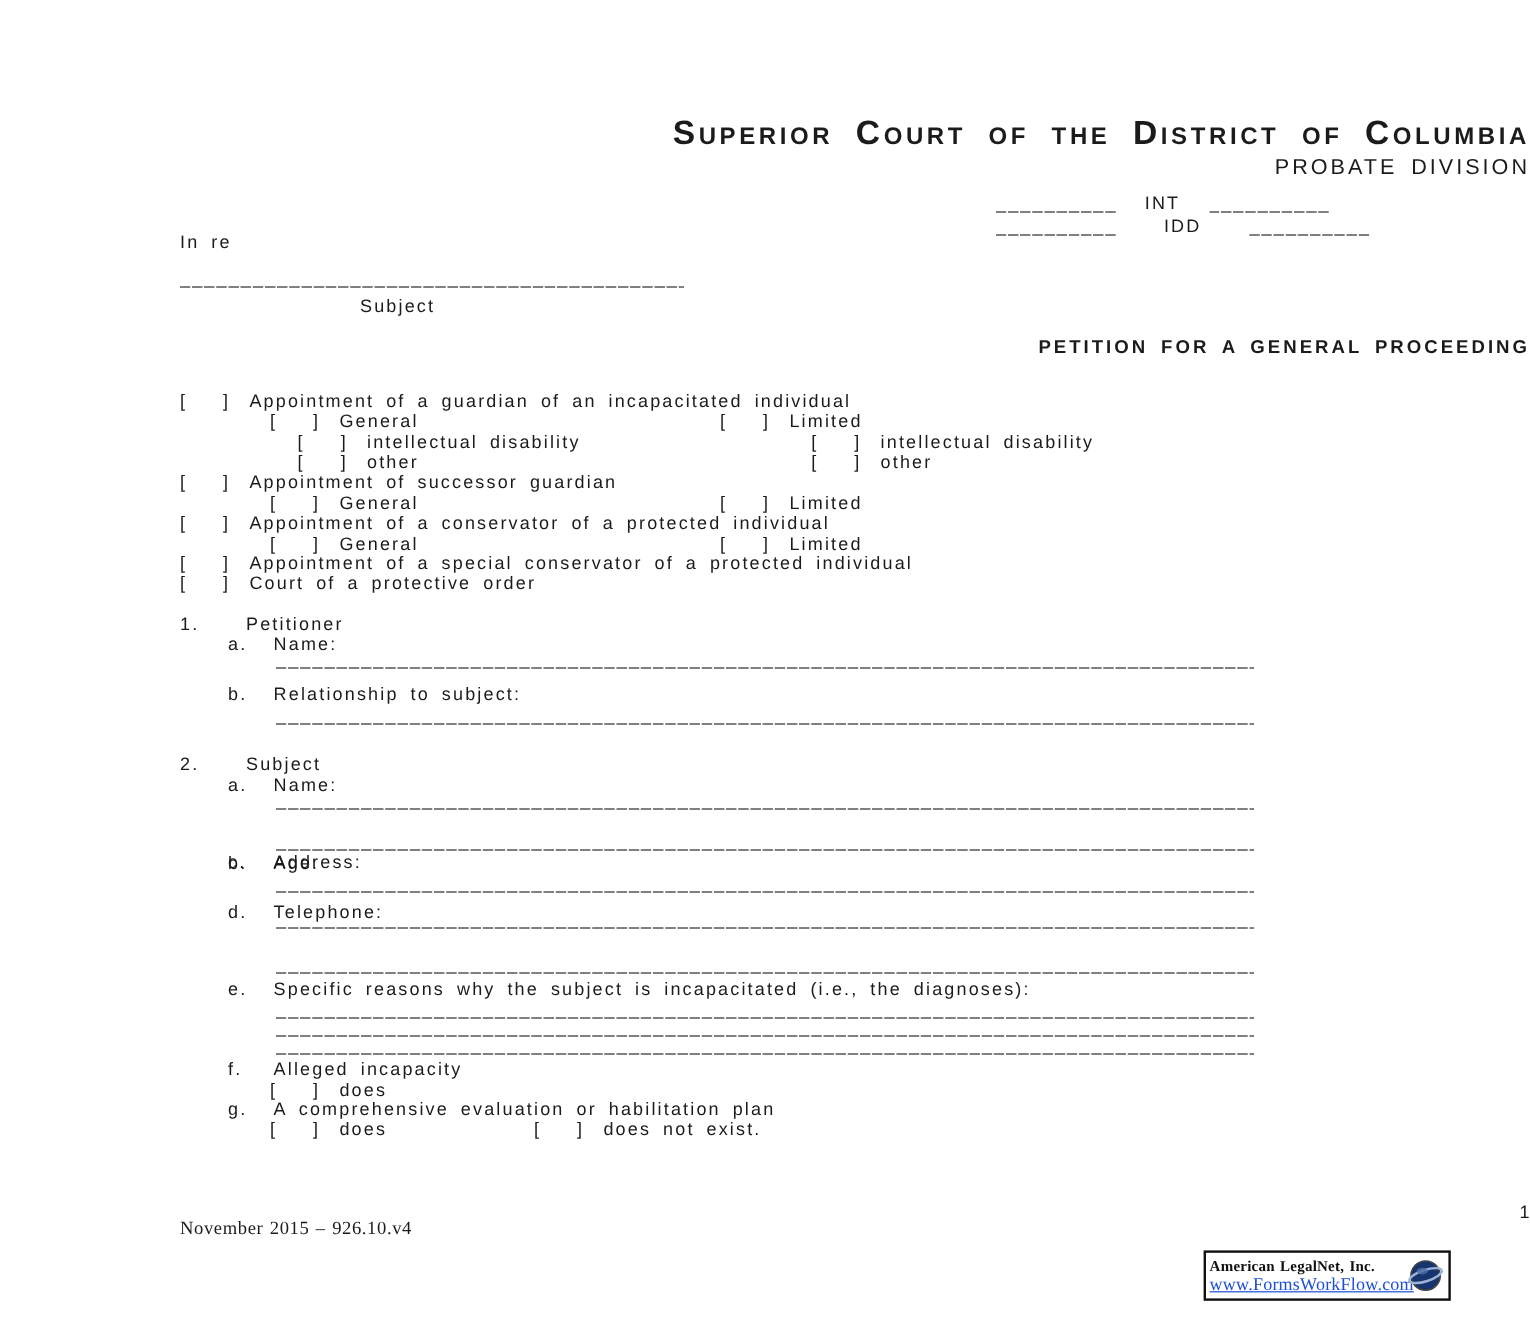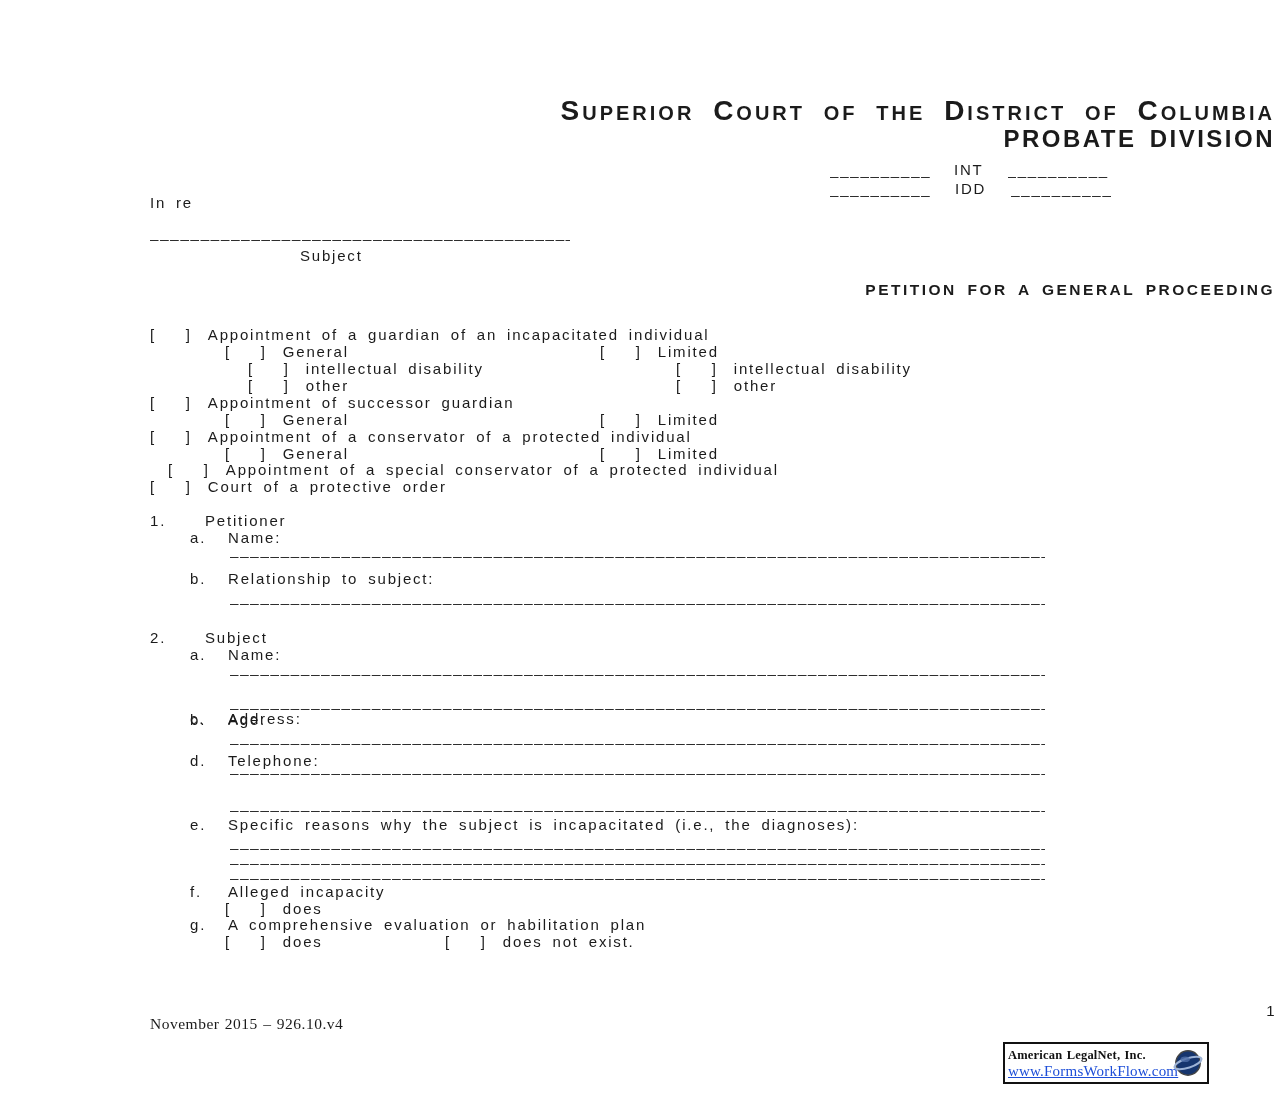--- a/index.html
+++ b/index.html
@@ -18,21 +18,21 @@
   .l { position: absolute; white-space: nowrap; line-height: 18px; }
   .center { left: 0; width: 100%; text-align: right; }
   .court {
     font-variant: small-caps;
     font-weight: bold;
     font-size: 28px;
     letter-spacing: 3px;
     word-spacing: 8px;
     line-height: 30px;
   }
-  .division { font-size: 24px; letter-spacing: 2.5px; line-height: 22px; font-weight: bold; }
+  .division { font-size: 18px; letter-spacing: 2.5px; line-height: 22px; }
   .petition-title {
     font-weight: bold;
     font-size: 15.5px;
     letter-spacing: 2.5px;
     text-underline-offset: 3px;
   }
   .cb { white-space: pre; margin-right: 16px; }
   .blank {
     display: inline-block;
     overflow: hidden;
@@ -79,21 +79,21 @@
   <div class="l center court" style="top:96px">Superior Court of the District of Columbia</div>
   <div class="l center division" style="top:128px">PROBATE DIVISION</div>
 
   <div class="l" style="top:161px;left:830px">
     <span class="blank w-case">________________________________________________________________________________________________________________________</span>
     <span style="margin:0 14px">INT</span>
     <span class="blank w-case">________________________________________________________________________________________________________________________</span>
   </div>
   <div class="l" style="top:180px;left:830px">
     <span class="blank w-case">________________________________________________________________________________________________________________________</span>
-    <span style="margin:0 15px">IDD</span>
+    <span style="margin:0 30px">IDD</span>
     <span class="blank w-case">________________________________________________________________________________________________________________________</span>
   </div>
 
   <div class="l" style="top:194px;left:150px">In re</div>
 
   <div class="l" style="top:224px;left:150px">
     <span class="blank w-subject">________________________________________________________________________________________________________________________</span>
   </div>
   <div class="l" style="top:247px;left:300px">Subject</div>
 
@@ -131,21 +131,21 @@
   </div>
   <div class="l" style="top:428px;left:150px">
     <span class="cb">[   ]</span><span>Appointment of a conservator of a protected individual</span>
   </div>
   <div class="l" style="top:445px;left:225px">
     <span class="cb">[   ]</span><span>General</span>
   </div>
   <div class="l" style="top:445px;left:600px">
     <span class="cb">[   ]</span><span>Limited</span>
   </div>
-  <div class="l" style="top:461px;left:168px">
+  <div class="l" style="top:461px;left:150px">
     <span class="cb">[   ]</span><span>Appointment of a special conservator of a protected individual</span>
   </div>
   <div class="l" style="top:478px;left:150px">
     <span class="cb">[   ]</span><span>Court of a protective order</span>
   </div>
 
   <div class="l" style="top:512px;left:150px">
     <span class="num">1.</span><span>Petitioner</span>
   </div>
   <div class="l" style="top:529px;left:190px">

